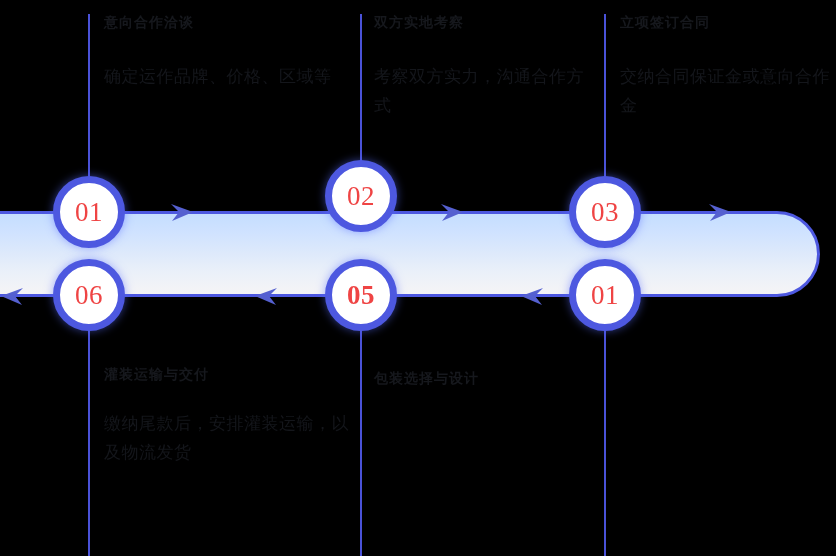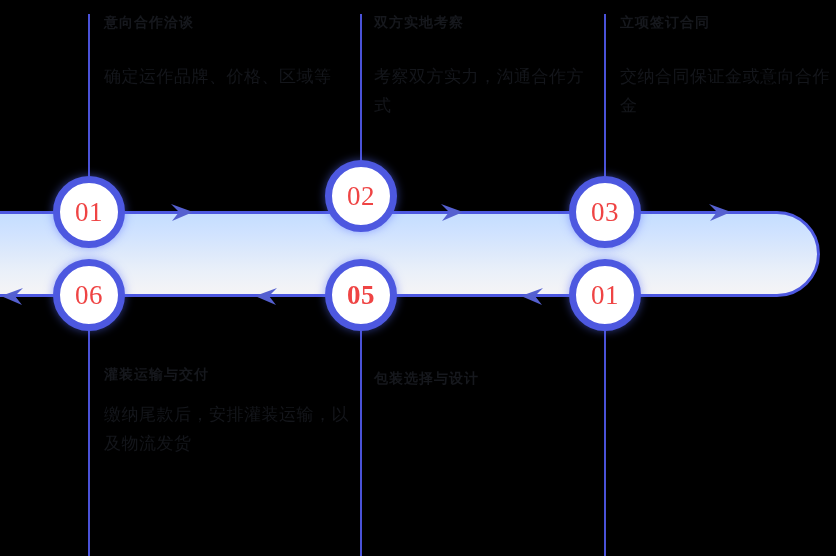--- a/index.html
+++ b/index.html
@@ -90,21 +90,21 @@
     letter-spacing: 1px;
     white-space: nowrap;
   }
   .block-desc {
     font-size: 17px;
     color: #14161b;
     line-height: 1.75;
     letter-spacing: 0.5px;
   }
   .block.top .block-desc { margin-top: 30px; }
-  .block.bottom .block-desc { margin-top: 16px; }
+  .block.bottom .block-desc { margin-top: 25px; }
 </style>
 </head>
 <body>
 
 <div id="stage">
 
   <div class="stem" style="left:88px; top:14px; height:184px;"></div>
   <div class="stem" style="left:360px; top:14px; height:184px;"></div>
   <div class="stem" style="left:604px; top:14px; height:184px;"></div>
 

